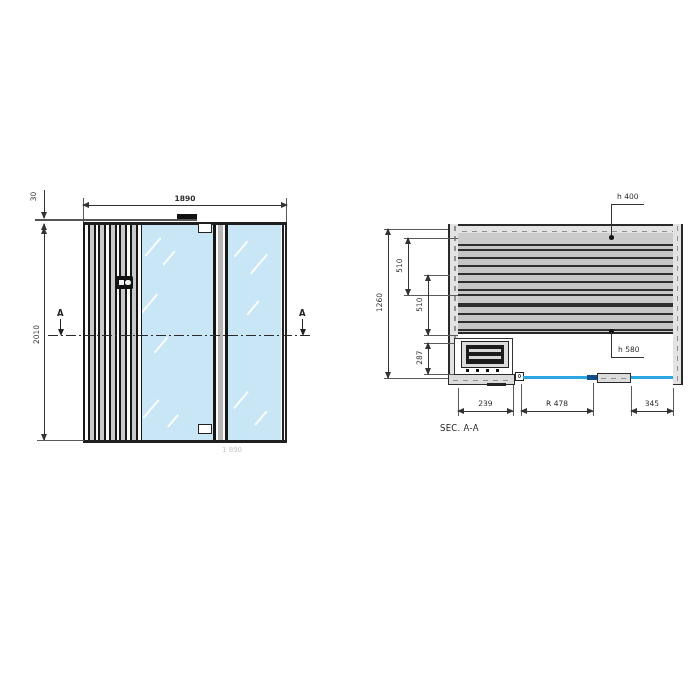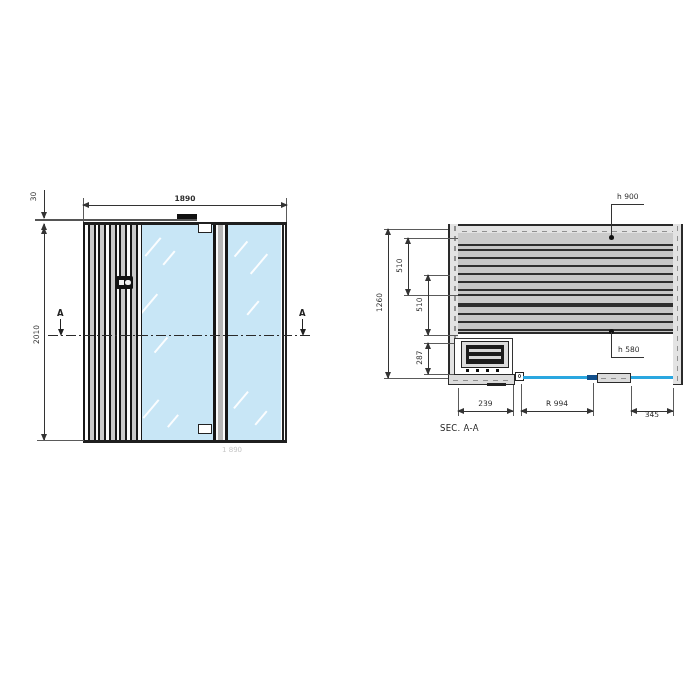--- a/index.html
+++ b/index.html
@@ -180,21 +180,21 @@
   <div class="pivot">
     <div class="pivot-c"></div>
   </div>
   <div class="glassline" style="left:523px;top:375.5px;width:64px;background:#2aa7e0;"></div>
   <div class="handle" style="background:#114f8b;"></div>
   <div class="wall" style="left:597px;top:373px;width:34px;height:9.5px;border:1.2px solid #2a2a2a;background:#dcdcdc;">
     <div class="dash-h" style="left:3px;right:3px;top:3.5px;"></div>
   </div>
   <div class="glassline" style="left:631px;top:375.5px;width:42px;background:#2aa7e0;"></div>
 
-  <div class="hlabel" style="left:617px;top:192px;">h 900</div>
+  <div class="hlabel" style="left:617px;top:192px;">h 400</div>
   <div class="leadh" style="left:611px;top:203.5px;width:33px;"></div>
   <div class="leadv" style="left:611px;top:203.5px;height:33px;"></div>
   <div class="dot" style="left:609px;top:235px;"></div>
 
   <div class="dot" style="left:609px;top:329px;"></div>
   <div class="leadv" style="left:611px;top:332px;height:25px;"></div>
   <div class="leadh" style="left:611px;top:356.5px;width:33px;"></div>
   <div class="hlabel" style="left:618px;top:345px;">h 580</div>
 
   <div class="exth" style="left:384px;top:228.5px;width:64px;"></div>
@@ -239,23 +239,23 @@
   <div class="dimh" style="left:458px;top:411px;width:55px;">
     <div class="a-l"></div>
     <div class="a-r"></div>
   </div>
   <div class="dlabel" style="left:458px;top:399px;width:55px;">239</div>
 
   <div class="dimh" style="left:521px;top:411px;width:72px;">
     <div class="a-l"></div>
     <div class="a-r"></div>
   </div>
-  <div class="dlabel" style="left:521px;top:399px;width:72px;">R 994</div>
+  <div class="dlabel" style="left:521px;top:399px;width:72px;">R 478</div>
 
   <div class="dimh" style="left:631px;top:411px;width:42px;">
     <div class="a-l"></div>
     <div class="a-r"></div>
   </div>
-  <div class="dlabel" style="left:631px;top:410px;width:42px;">345</div>
+  <div class="dlabel" style="left:631px;top:399px;width:42px;">345</div>
 
   <div class="seccap">SEC. A-A</div>
 
 </div>
 
 </body></html>

